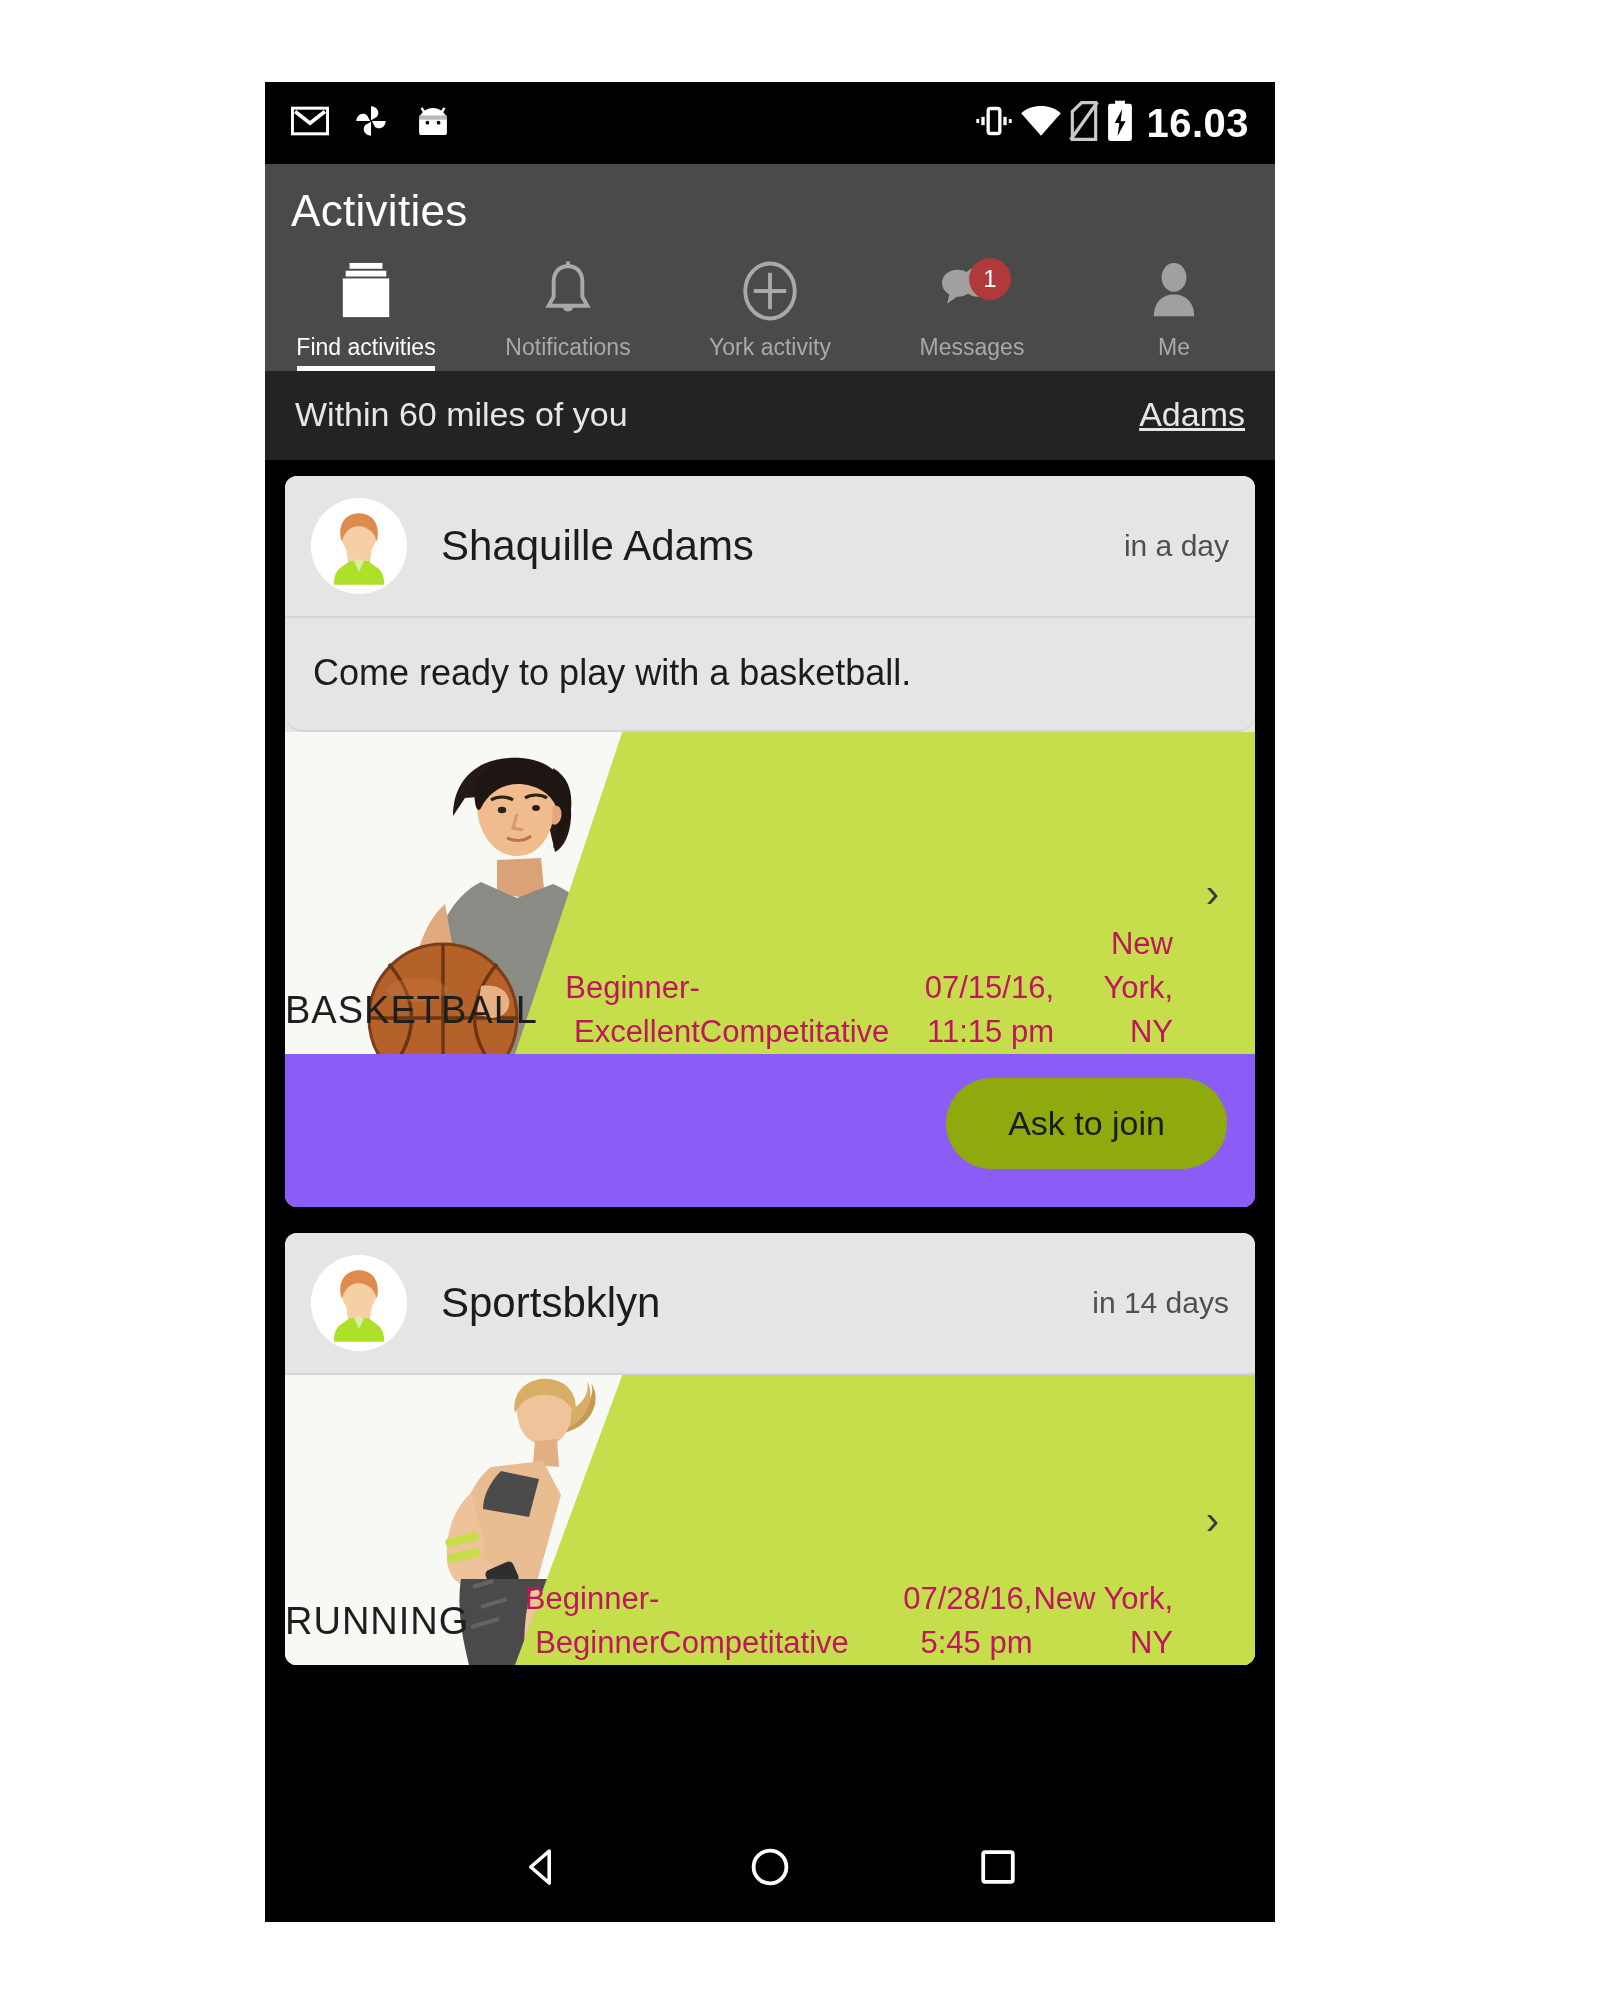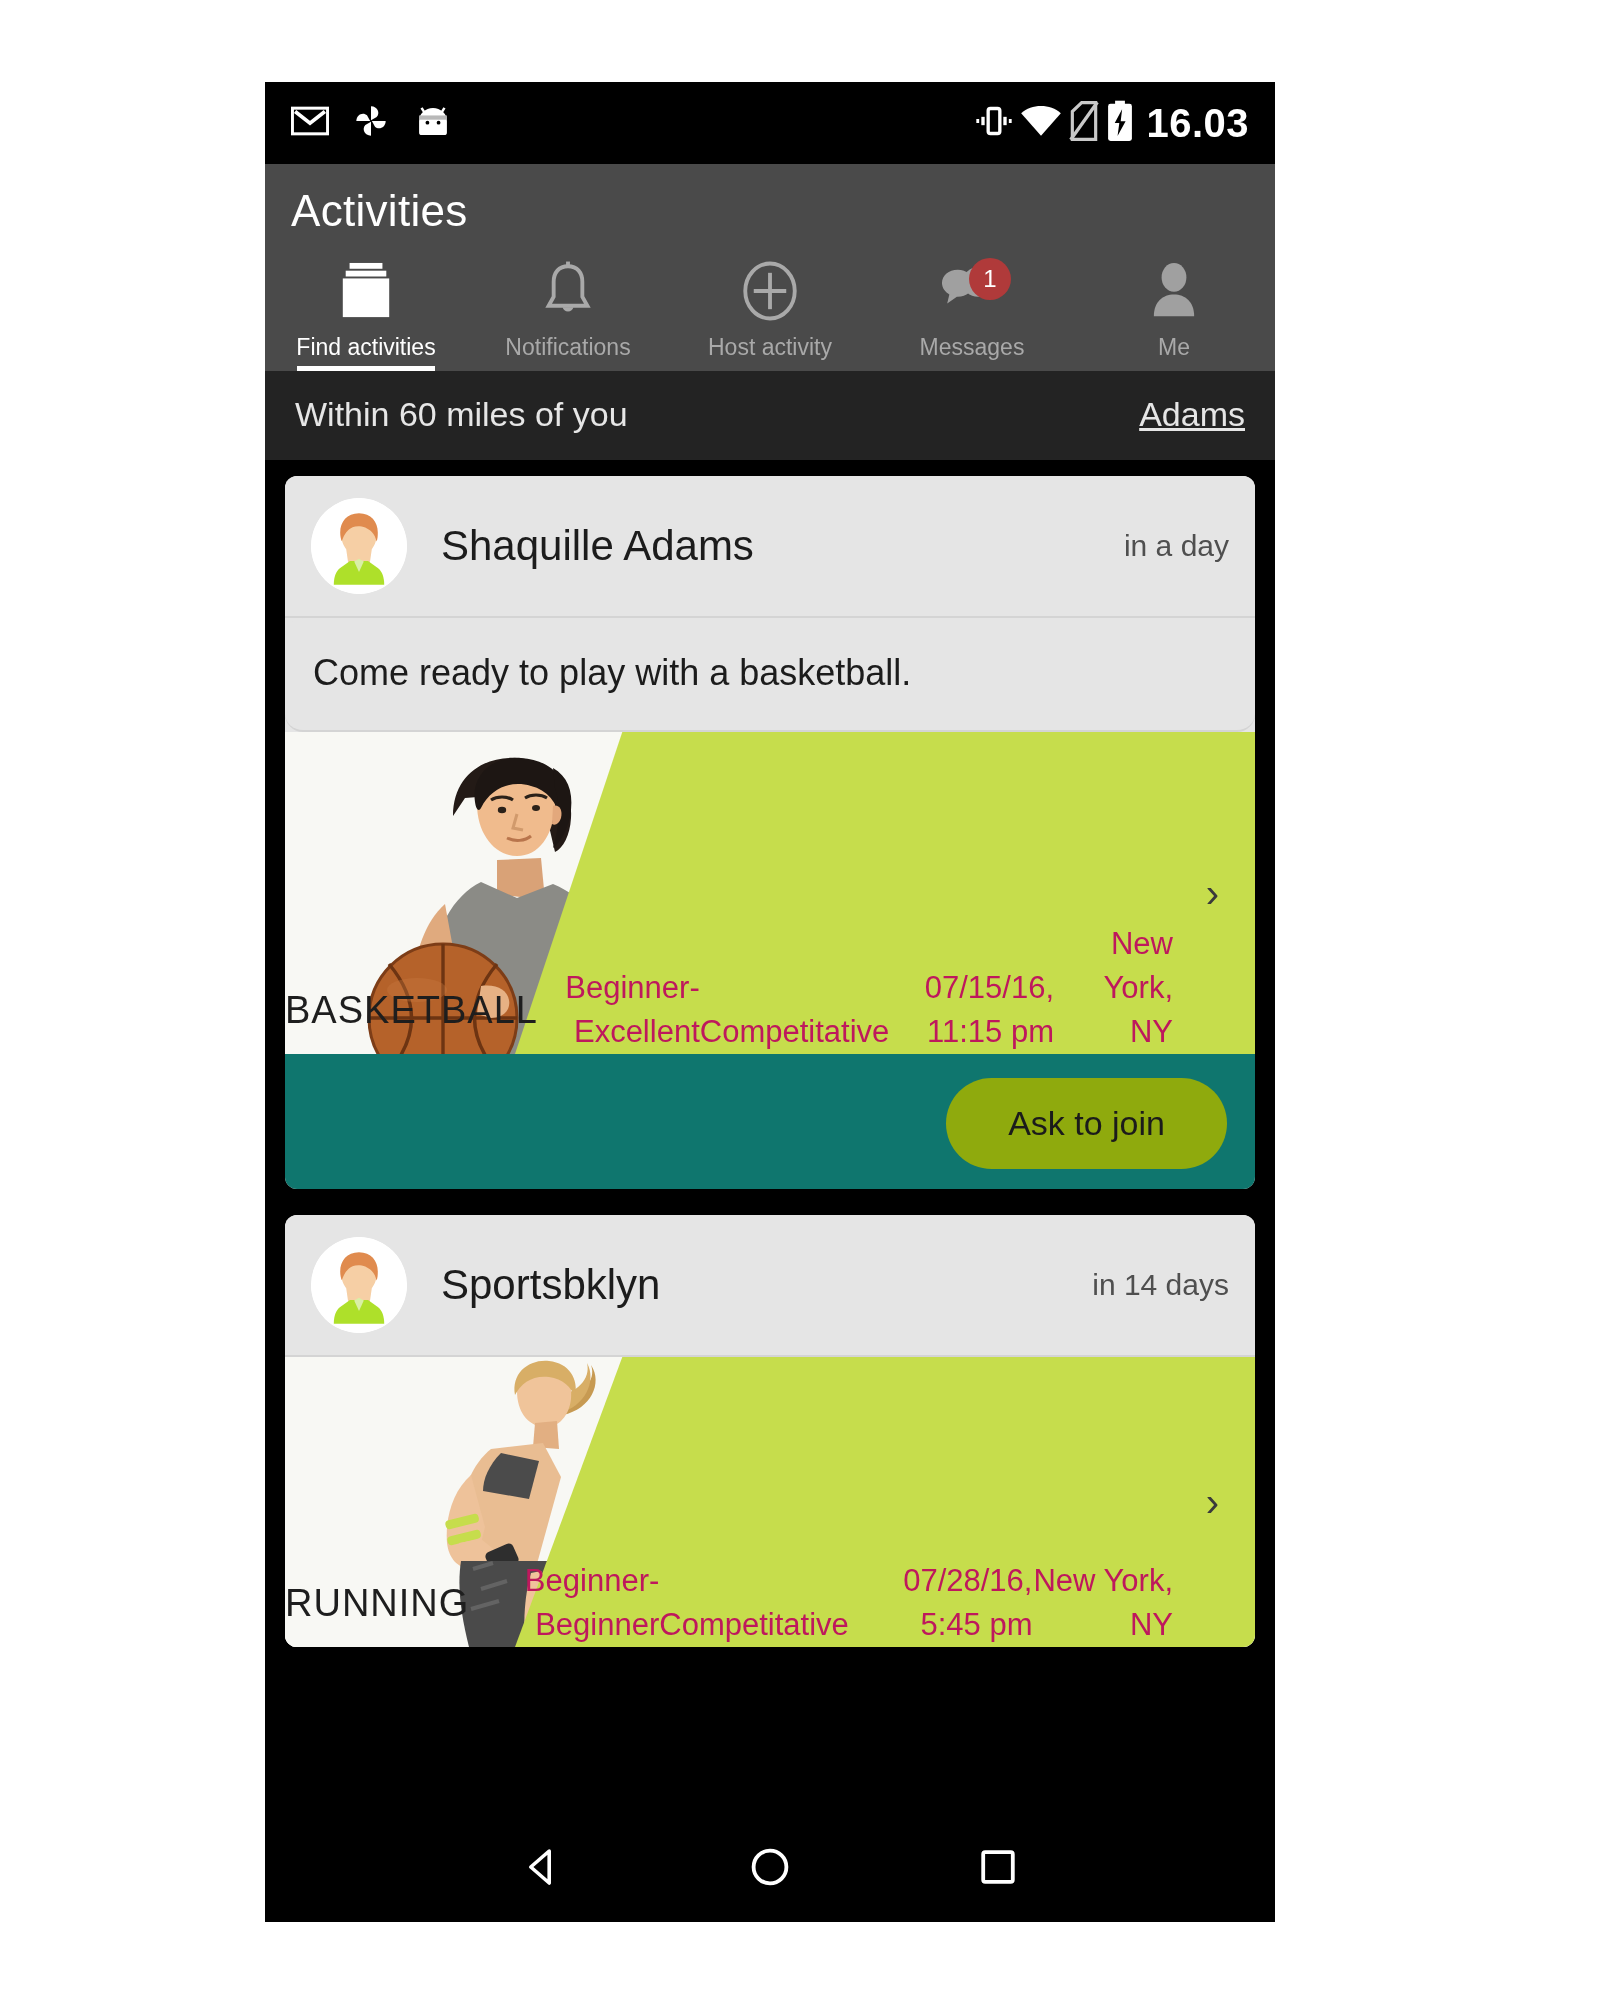--- a/index.html
+++ b/index.html
@@ -237,22 +237,22 @@
   .chev {
     position: absolute;
     right: 36px;
     top: 50%;
     transform: translateY(-50%);
     font-size: 40px;
     color: #3a3a3a;
   }
 
   .card-foot {
-    background: #0f766e;
-    padding: 24px 28px 20px 28px;
+    background: #8b5cf6;
+    padding: 24px 28px 38px 28px;
     display: flex;
     justify-content: flex-end;
   }
   .join-btn {
     background: #8faa0d;
     color: #1b1b1b;
     font-size: 34px;
     border: none;
     border-radius: 60px;
     padding: 26px 62px;
@@ -368,21 +368,21 @@
         </div>
 
         <div class="tab">
           <div class="tab-icon">
             <svg width="58" height="62" viewBox="0 0 30 32">
               <ellipse cx="15" cy="16" rx="12.8" ry="14.2" fill="none" stroke="#a9a9a9" stroke-width="2"></ellipse>
               <line x1="15" y1="6.6" x2="15" y2="25.4" stroke="#a9a9a9" stroke-width="2"></line>
               <line x1="6.6" y1="16" x2="23.4" y2="16" stroke="#a9a9a9" stroke-width="2"></line>
             </svg>
           </div>
-          <div class="tab-label">Host activity</div>
+          <div class="tab-label">York activity</div>
         </div>
 
         <div class="tab">
           <div class="tab-icon">
             <svg width="66" height="62" viewBox="0 0 34 32">
               <path d="M9.6 5 C5 5 1.5 8 1.5 11.8 C1.5 14.3 3 16.5 5.3 17.8 L4.2 22.5 L9.2 19 C9.3 19 9.5 19 9.6 19 C14.2 19 17.7 16 17.7 12 C17.7 8 14.2 5 9.6 5 Z" fill="#a0a0a0"></path>
               <ellipse cx="20.2" cy="11.4" rx="8.2" ry="7.6" fill="#a0a0a0"></ellipse>
             </svg>
             <span class="badge">1</span>
           </div>

